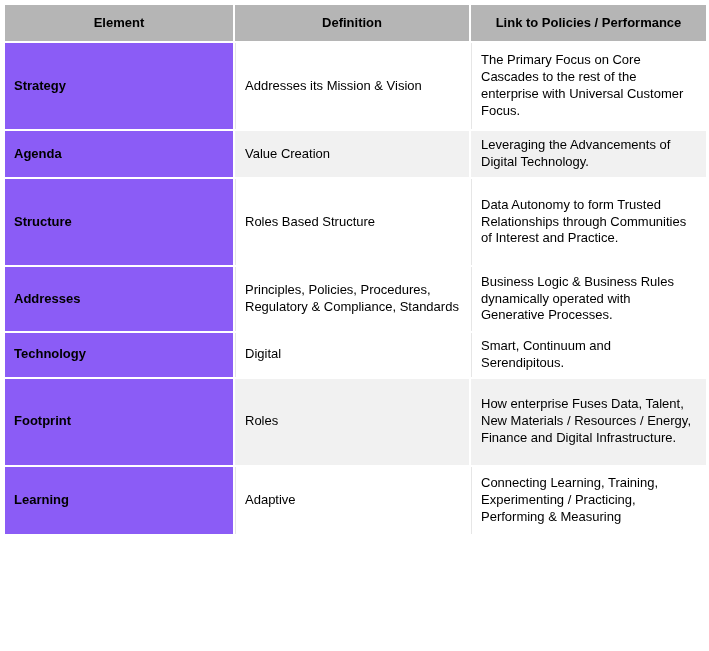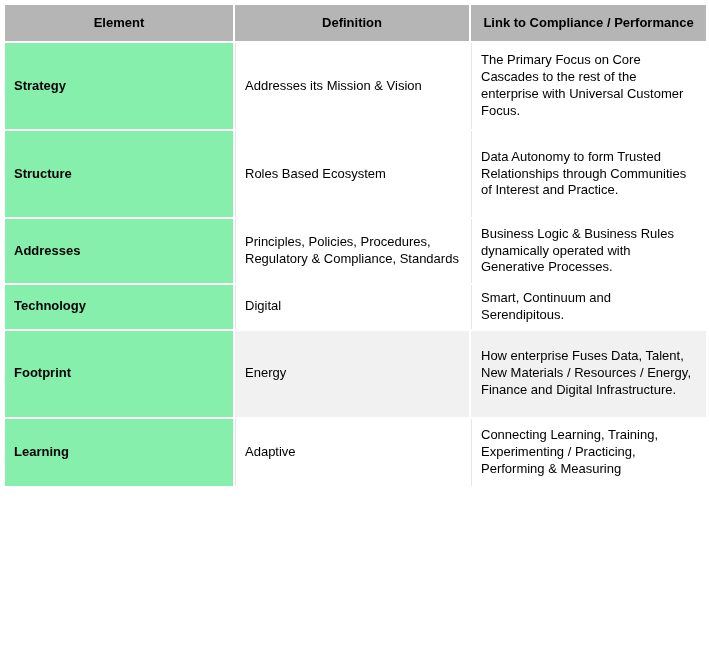--- a/index.html
+++ b/index.html
@@ -36,21 +36,21 @@
     word-wrap: break-word;
   }
   thead th {
     background: #b5b5b5;
     font-weight: bold;
     text-align: center;
     height: 38px;
     padding: 2px 8px;
   }
   td.col-element {
-    background: #86efac;
+    background: #8b5cf6;
     font-weight: bold;
     padding-left: 9px;
     margin-top: 48px;
   }
   tr.alt td.col-def,
   tr.alt td.col-link {
     background: #f1f1f1;
   }
   tr.plain td.col-def,
   tr.plain td.col-link {
@@ -75,47 +75,52 @@
   <table class="doc-table">
     <colgroup>
       <col class="c-element">
       <col class="c-def">
       <col class="c-link">
     </colgroup>
     <thead>
       <tr>
         <th>Element</th>
         <th>Definition</th>
-        <th>Link to Compliance / Performance</th>
+        <th>Link to Policies / Performance</th>
       </tr>
     </thead>
     <tbody>
       <tr class="plain r1">
         <td class="col-element">Strategy</td>
         <td class="col-def">Addresses its Mission &amp; Vision</td>
         <td class="col-link">The Primary Focus on Core Cascades to the rest of the enterprise with Universal Customer Focus.</td>
       </tr>
+      <tr class="alt r2">
+        <td class="col-element">Agenda</td>
+        <td class="col-def">Value Creation</td>
+        <td class="col-link">Leveraging the Advancements of Digital Technology.</td>
+      </tr>
       <tr class="plain r3">
         <td class="col-element">Structure</td>
-        <td class="col-def">Roles Based Ecosystem</td>
+        <td class="col-def">Roles Based Structure</td>
         <td class="col-link">Data Autonomy to form Trusted Relationships through Communities of Interest and Practice.</td>
       </tr>
       <tr class="plain r5">
         <td class="col-element">Addresses</td>
         <td class="col-def">Principles, Policies, Procedures, Regulatory &amp; Compliance, Standards</td>
         <td class="col-link">Business Logic &amp; Business Rules dynamically operated with Generative Processes.</td>
       </tr>
       <tr class="plain r7">
         <td class="col-element">Technology</td>
         <td class="col-def">Digital</td>
         <td class="col-link">Smart, Continuum and Serendipitous.</td>
       </tr>
       <tr class="alt r8">
         <td class="col-element">Footprint</td>
-        <td class="col-def">Energy</td>
+        <td class="col-def">Roles</td>
         <td class="col-link">How enterprise Fuses Data, Talent, New Materials / Resources / Energy, Finance and Digital Infrastructure.</td>
       </tr>
       <tr class="plain r9">
         <td class="col-element">Learning</td>
         <td class="col-def">Adaptive</td>
         <td class="col-link">Connecting Learning, Training, Experimenting / Practicing, Performing &amp; Measuring</td>
       </tr>
     </tbody>
   </table>
 </div>

